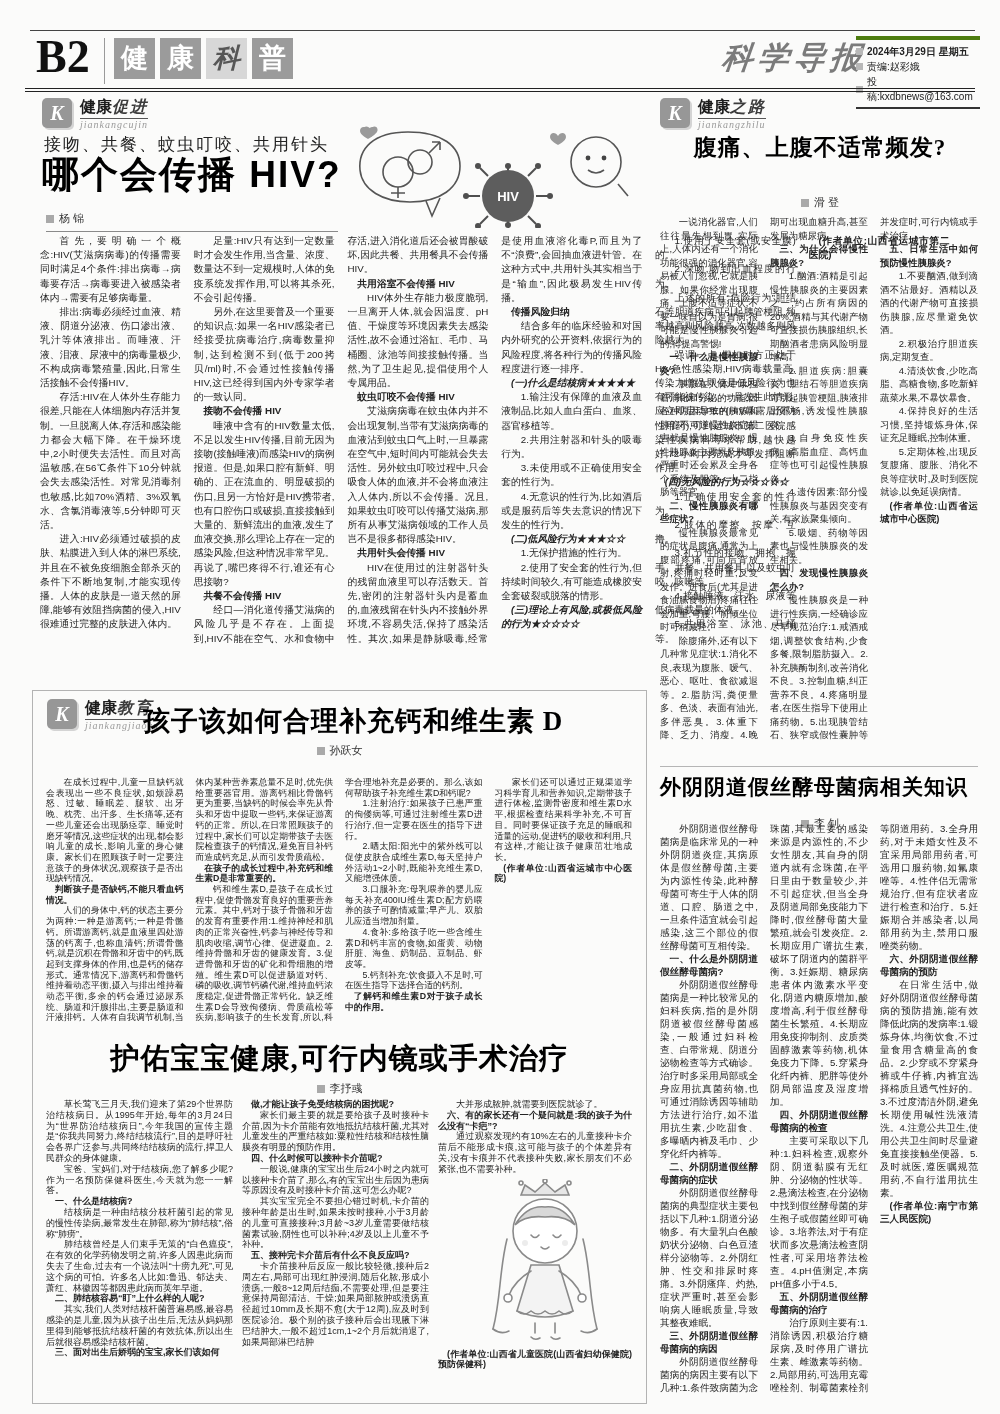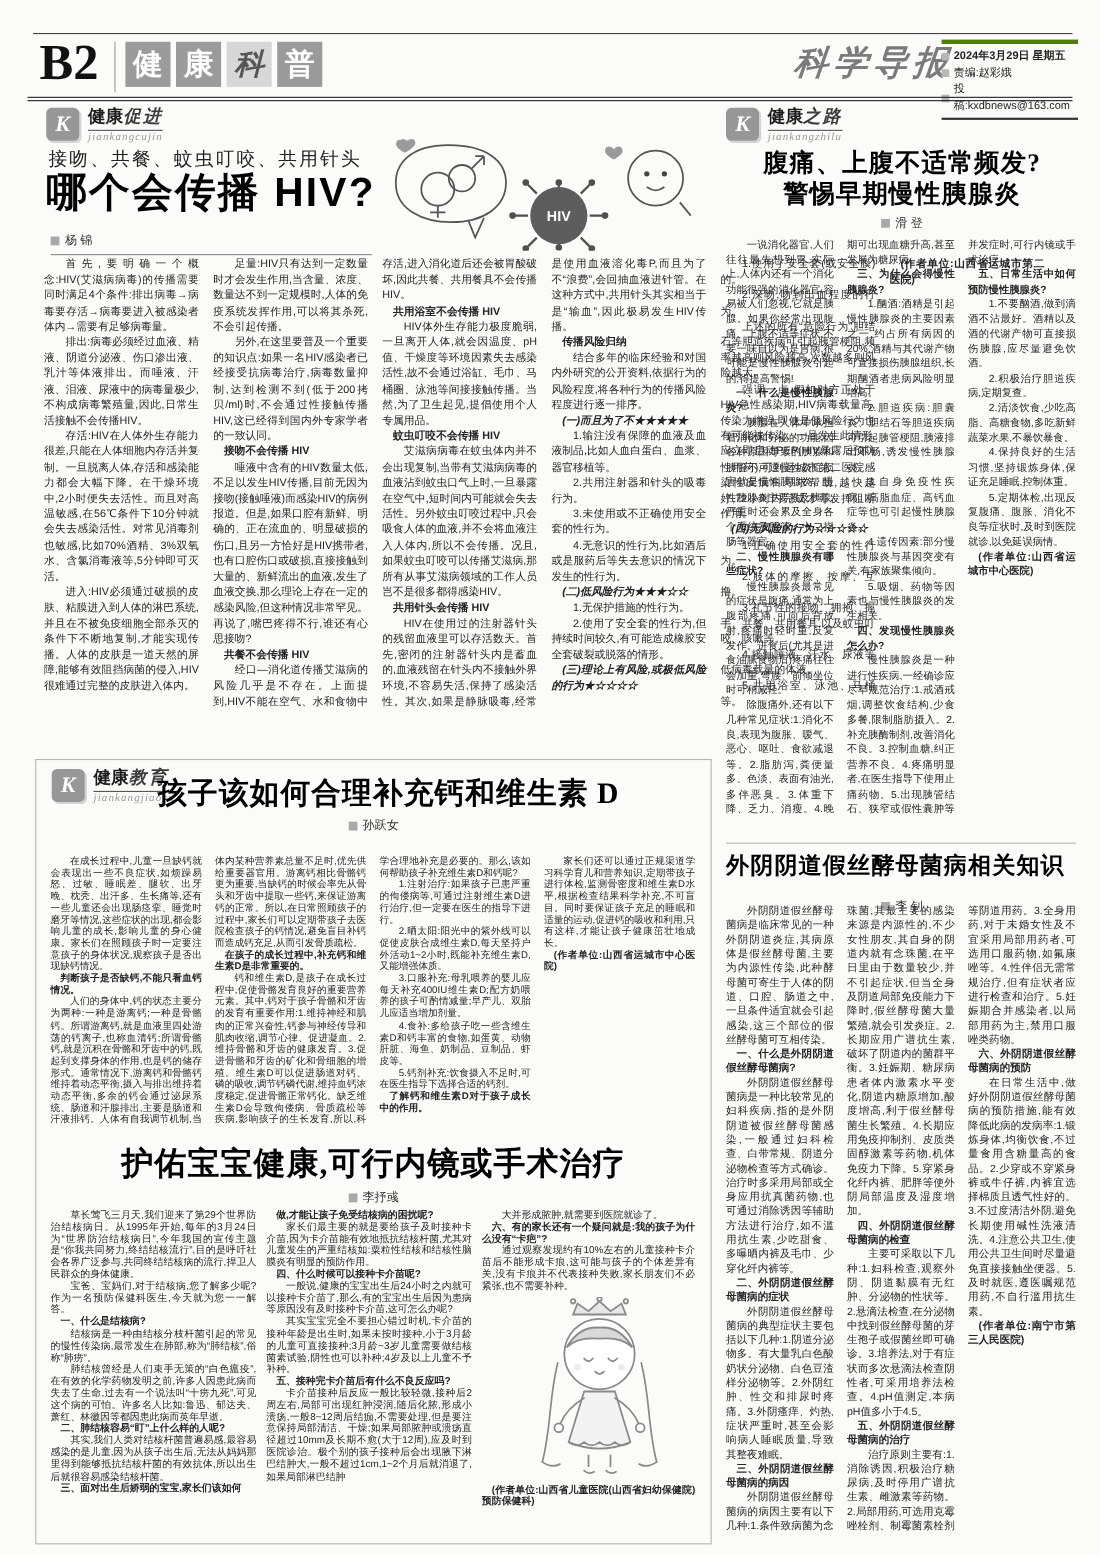--- a/index.html
+++ b/index.html
@@ -167,21 +167,21 @@
       <p class="b-h">共餐不会传播 HIV</p>
       <p class="b-p">经口—消化道传播艾滋病的风险几乎是不存在。上面提到,HIV不能在空气、水和食物中存活,进入消化道后还会被胃酸破坏,因此共餐、共用餐具不会传播HIV。</p>
       <p class="b-h">共用浴室不会传播 HIV</p>
       <p class="b-p">HIV体外生存能力极度脆弱,一旦离开人体,就会因温度、pH值、干燥度等环境因素失去感染活性,故不会通过浴缸、毛巾、马桶圈、泳池等间接接触传播。当然,为了卫生起见,提倡使用个人专属用品。</p>
       <p class="b-h">蚊虫叮咬不会传播 HIV</p>
       <p class="b-p">艾滋病病毒在蚊虫体内并不会出现复制,当带有艾滋病病毒的血液沾到蚊虫口气上时,一旦暴露在空气中,短时间内可能就会失去活性。另外蚊虫叮咬过程中,只会吸食人体的血液,并不会将血液注入人体内,所以不会传播。况且,如果蚊虫叮咬可以传播艾滋病,那所有从事艾滋病领域的工作人员岂不是很多都得感染HIV。</p>
       <p class="b-h">共用针头会传播 HIV</p>
       <p class="b-p">HIV在使用过的注射器针头的残留血液里可以存活数天。首先,密闭的注射器针头内是蓄血的,血液残留在针头内不接触外界环境,不容易失活,保持了感染活性。其次,如果是静脉吸毒,经常是使用血液溶化毒P,而且为了不“浪费”,会回抽血液进针管。在这种方式中,共用针头其实相当于是“输血”,因此极易发生HIV传播。</p>
       <p class="b-h">传播风险归纳</p>
       <p class="b-p">结合多年的临床经验和对国内外研究的公开资料,依据行为的风险程度,将各种行为的传播风险程度进行逐一排序。</p>
-      <p class="b-hs">(一)而且为了不★★★★★</p>
+      <p class="b-hs">(一)什么是结核病★★★★★</p>
       <p class="b-p">1.输注没有保障的血液及血液制品,比如人血白蛋白、血浆、器官移植等。</p>
       <p class="b-p">2.共用注射器和针头的吸毒行为。</p>
       <p class="b-p">3.未使用或不正确使用安全套的性行为。</p>
       <p class="b-p">4.无意识的性行为,比如酒后或是服药后等失去意识的情况下发生的性行为。</p>
       <p class="b-hs">(二)低风险行为★★★☆☆</p>
       <p class="b-p">1.无保护措施的性行为。</p>
       <p class="b-p">2.使用了安全套的性行为,但持续时间较久,有可能造成橡胶安全套破裂或脱落的情形。</p>
       <p class="b-hs">(三)理论上有风险,或极低风险的行为★☆☆☆☆</p>
       <p class="b-p">1.使用了安全套(或安全膜)的。</p>
       <p class="b-p">2.深吻,吻到出血程度的行为。</p>
@@ -198,21 +198,20 @@
 
   <div class="badge badge-right">
     <div class="kbox">K</div>
     <div>
       <div class="sname"><span class="strong">健康</span><span class="script">之路</span></div>
       <div class="spinyin">jiankangzhilu</div>
     </div>
   </div>
 
   <div class="hl-panc" style="top:134px;">腹痛、上腹不适常频发?</div>
-  <div class="hl-panc" style="top:163px;">警惕早期慢性胰腺炎</div>
   <div class="byline center-by by-panc">
       <span>滑 登</span>
     </div>
   <div class="colflow pancbody">
       <p class="b-p">一说消化器官,人们往往最先想到胃,实际上,人体内还有一个消化功能很强的消化器官,容易被人们忽视,它就是胰腺。如果你经常出现腹痛、上腹不适等症状,不要一味自以为是胃病,很可能是慢性胰腺炎引起的,得提高警惕!</p>
       <p class="b-h">一、什么是慢性胰腺炎?</p>
       <p class="b-p">胰腺在人体中承担着消化和分泌的功能,因各种原因导致的胰腺和胰管不可逆慢性炎症损害就是慢性胰腺炎。慢性胰腺炎主要累及胰腺,严重时还会累及全身各个系统及胆管、十二指肠等器官。</p>
       <p class="b-h">二、慢性胰腺炎有哪些症状?</p>
       <p class="b-p">慢性胰腺炎最常见的症状是腹痛,通常为上腹部疼痛,可向后背放射,疼痛时轻时重,反复发作。进食后(尤其是进食油腻食物后)疼痛往往会加重,弯腰、前倾坐位时可稍减轻。</p>
       <p class="b-p">除腹痛外,还有以下几种常见症状:1.消化不良,表现为腹胀、嗳气、恶心、呕吐、食欲减退等。2.脂肪泻,粪便量多、色淡、表面有油光,多伴恶臭。3.体重下降、乏力、消瘦。4.晚期可出现血糖升高,甚至发展为糖尿病。</p>
@@ -220,21 +219,21 @@
       <p class="b-p">1.酗酒:酒精是引起慢性胰腺炎的主要因素之一,约占所有病因的20%,酒精与其代谢产物可直接损伤胰腺组织,长期酗酒者患病风险明显增高。</p>
       <p class="b-p">2.胆道疾病:胆囊炎、胆结石等胆道疾病可引起胰管梗阻,胰液排出不畅,诱发慢性胰腺炎。</p>
       <p class="b-p">3.自身免疫性疾病、高脂血症、高钙血症等也可引起慢性胰腺炎。</p>
       <p class="b-p">4.遗传因素:部分慢性胰腺炎与基因突变有关,有家族聚集倾向。</p>
       <p class="b-p">5.吸烟、药物等因素也与慢性胰腺炎的发生相关。</p>
       <p class="b-h">四、发现慢性胰腺炎怎么办?</p>
       <p class="b-p">慢性胰腺炎是一种进行性疾病,一经确诊应尽早规范治疗:1.戒酒戒烟,调整饮食结构,少食多餐,限制脂肪摄入。2.补充胰酶制剂,改善消化不良。3.控制血糖,纠正营养不良。4.疼痛明显者,在医生指导下使用止痛药物。5.出现胰管结石、狭窄或假性囊肿等并发症时,可行内镜或手术治疗。</p>
       <p class="b-h">五、日常生活中如何预防慢性胰腺炎?</p>
       <p class="b-p">1.不要酗酒,做到滴酒不沾最好。酒精以及酒的代谢产物可直接损伤胰腺,应尽量避免饮酒。</p>
       <p class="b-p">2.积极治疗胆道疾病,定期复查。</p>
-      <p class="b-p">2.清淡饮食,少吃高脂、高糖食物,多吃新鲜蔬菜水果,不暴饮暴食。</p>
+      <p class="b-p">4.清淡饮食,少吃高脂、高糖食物,多吃新鲜蔬菜水果,不暴饮暴食。</p>
       <p class="b-p">4.保持良好的生活习惯,坚持锻炼身体,保证充足睡眠,控制体重。</p>
       <p class="b-p">5.定期体检,出现反复腹痛、腹胀、消化不良等症状时,及时到医院就诊,以免延误病情。</p>
       <p class="b-au">(作者单位:山西省运城市中心医院)</p>
     </div>
 
   <div class="rule light" style="left:660px;width:318px;top:766px;"></div>
 
   <div class="hl-vvc">外阴阴道假丝酵母菌病相关知识</div>
   <div class="byline center-by by-vvc">
       <span>李 钊</span>

